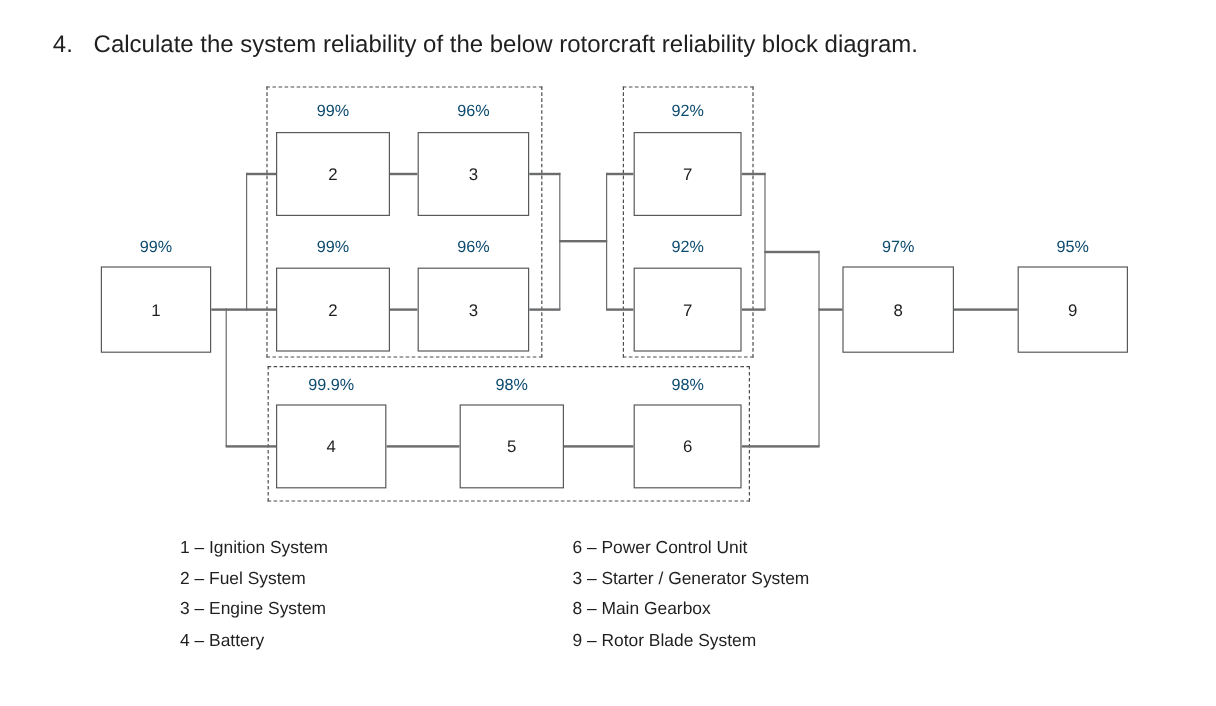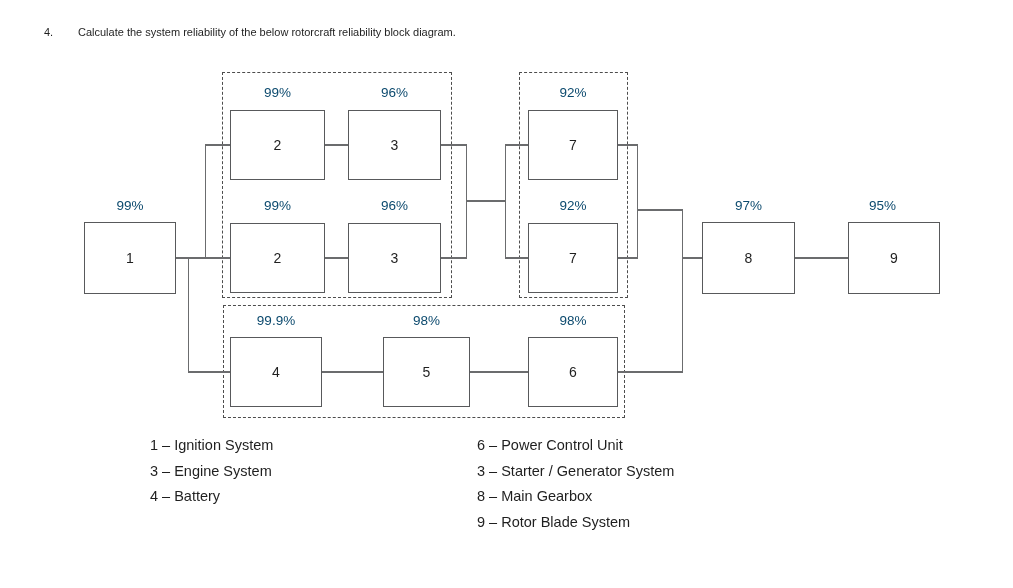--- a/index.html
+++ b/index.html
@@ -18,21 +18,21 @@
   #root {
     position: relative;
     width: 1013px;
     height: 588px;
   }
   
   .question {
     position: absolute;
     left: 44px;
     top: 26px;
-    font-size: 11px;
+    font-size: 20px;
     color: #1f1f1f;
     white-space: nowrap;
   }
   .question .qnum {
     display: inline-block;
     width: 34px;
   }
   
   #diagram {
     position: absolute;
@@ -75,20 +75,21 @@
   }
   .wh { height: 1.4px; }
   .wv { width: 1.4px; }
   
   .legend {
     position: absolute;
     font-size: 14.5px;
     color: #1f1f1f;
     line-height: 25.5px;
     white-space: nowrap;
+    margin-top: 12px;
   }
   #legend-left { left: 150px; top: 433px; }
   #legend-right { left: 477px; top: 433px; }
 </style>
 </head>
 <body>
 
 <div id="root">
 
   <div class="question">
@@ -141,39 +142,40 @@
     <div class="pct" style="left:230px; top:85px; width:95px;">99%</div>
     <div class="pct" style="left:348px; top:85px; width:93px;">96%</div>
     <div class="pct" style="left:230px; top:198px; width:95px;">99%</div>
     <div class="pct" style="left:348px; top:198px; width:93px;">96%</div>
     <div class="pct" style="left:528px; top:85px; width:90px;">92%</div>
     <div class="pct" style="left:528px; top:198px; width:90px;">92%</div>
     <div class="pct" style="left:230px; top:313px; width:92px;text-align:center;">99.9%</div>
     <div class="pct" style="left:383px; top:313px; width:87px;">98%</div>
     <div class="pct" style="left:528px; top:313px; width:90px;">98%</div>
     <div class="pct" style="left:702px; top:198px; width:93px;">97%</div>
-    <div class="pct" style="left:804px; top:198px; width:92px;text-align:right;">95%</div>
+    <div class="pct" style="left:848px; top:198px; width:92px;">95%</div>
 
     <div class="blk" style="left:84px; top:222px; width:92px; height:72px;">1</div>
     <div class="blk" style="left:230px; top:110px; width:95px; height:70px;">2</div>
     <div class="blk" style="left:348px; top:110px; width:93px; height:70px;">3</div>
     <div class="blk" style="left:230px; top:223px; width:95px; height:70px;">2</div>
     <div class="blk" style="left:348px; top:223px; width:93px; height:70px;">3</div>
     <div class="blk" style="left:528px; top:110px; width:90px; height:70px;">7</div>
     <div class="blk" style="left:528px; top:223px; width:90px; height:70px;">7</div>
     <div class="blk" style="left:230px; top:337px; width:92px; height:70px;">4</div>
     <div class="blk" style="left:383px; top:337px; width:87px; height:70px;">5</div>
     <div class="blk" style="left:528px; top:337px; width:90px; height:70px;">6</div>
     <div class="blk" style="left:702px; top:222px; width:93px; height:72px;">8</div>
     <div class="blk" style="left:848px; top:222px; width:92px; height:72px;">9</div>
 
   </div>
 
   <div class="legend" id="legend-left">
     <div>1 – Ignition System</div>
+    <div>2 – Fuel System</div>
     <div>3 – Engine System</div>
     <div>4 – Battery</div>
   </div>
   <div class="legend" id="legend-right">
     <div>6 – Power Control Unit</div>
     <div>3 – Starter / Generator System</div>
     <div>8 – Main Gearbox</div>
     <div>9 – Rotor Blade System</div>
   </div>
 

